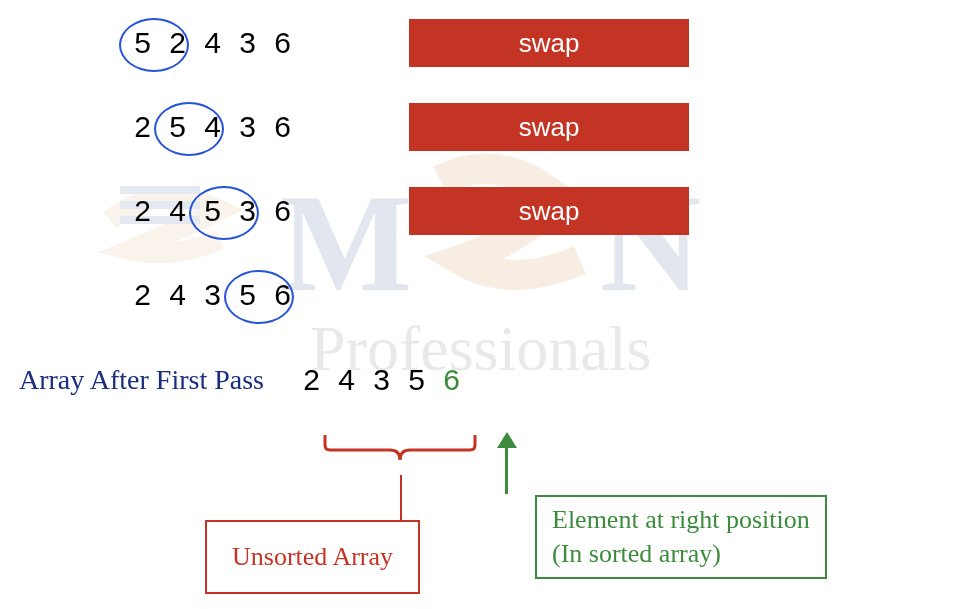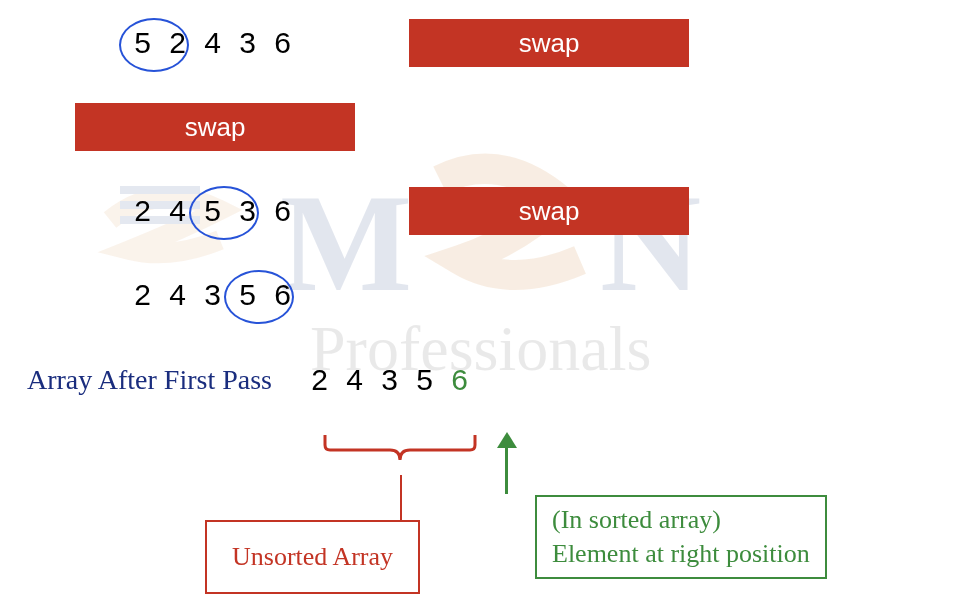--- a/index.html
+++ b/index.html
@@ -68,21 +68,21 @@
   .swap { background: #c33424; }
   .noswap { background: #3d8c3d; }
   .result-row {
     display: flex;
     align-items: center;
     margin-top: 40px;
   }
   .result-label {
     color: #1a2d7e;
     font-size: 28px;
-    margin-left: 12px;
+    margin-left: 4px;
     margin-right: 30px;
   }
   .result-array {
     font-size: 30px;
     font-family: Arial, sans-serif;
     position: relative;
   }
   .green-num { color: #3d8c3d; }
   .brace {
     position: absolute;
@@ -155,20 +155,24 @@
 
   <div class="row">
     <div class="array-display">
       <span class="num">5</span><span class="num">2</span><span class="num">4</span><span class="num">3</span><span class="num">6</span>
       <div class="circle" style="left:-6px"></div>
     </div>
     <div class="action-box swap">swap</div>
   </div>
 
   <div class="row">
+    <div class="array-display">
+      <span class="num">2</span><span class="num">5</span><span class="num">4</span><span class="num">3</span><span class="num">6</span>
+      <div class="circle" style="left:29px"></div>
+    </div>
     <div class="action-box swap">swap</div>
   </div>
 
   <div class="row">
     <div class="array-display">
       <span class="num">2</span><span class="num">4</span><span class="num">5</span><span class="num">3</span><span class="num">6</span>
       <div class="circle" style="left:64px"></div>
     </div>
     <div class="action-box swap">swap</div>
   </div>
@@ -197,15 +201,15 @@
 <div class="brace-line"></div>
 
 <div class="arrow-head"></div>
 <div class="arrow-line"></div>
 
 <div class="unsorted-box">
   <span>Unsorted Array</span>
 </div>
 
 <div class="sorted-box">
+  <div>Element at right position</div>
   <div>(In sorted array)</div>
-  <div>Element at right position</div>
 </div>
 
 </body></html>

